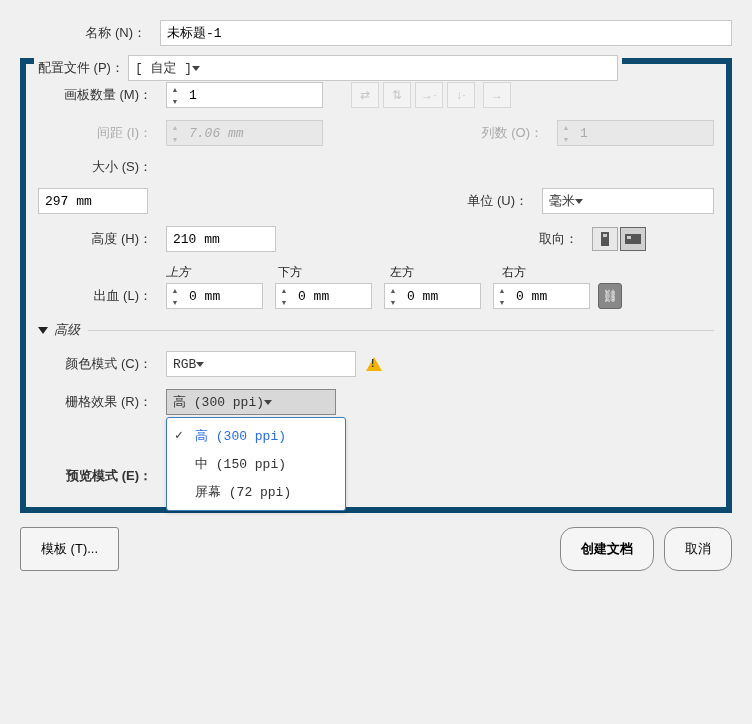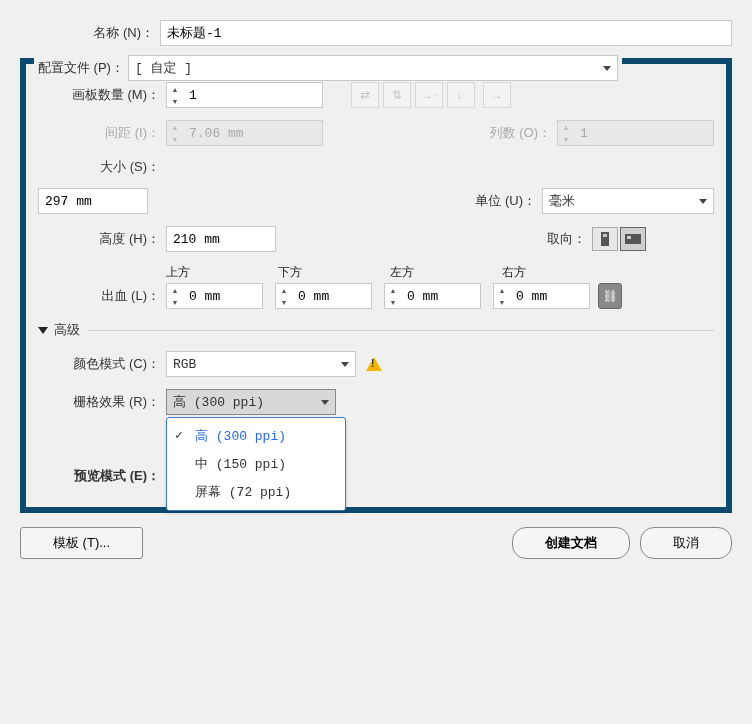--- a/index.html
+++ b/index.html
@@ -15,39 +15,38 @@
   background: #f0f0f0;
   position: relative;
 }
 .row {
   display: flex;
   align-items: center;
   margin-bottom: 12px;
 }
 .label {
   text-align: right;
-  padding-right: 6px;
+  padding-right: 14px;
   white-space: nowrap;
 }
 input[type="text"], .text-input {
   background: #fff;
   border: 1px solid #c8c8c8;
   height: 26px;
   padding: 2px 6px;
   font-family: "Courier New", monospace;
   font-size: 13px;
 }
 .select {
   background: #fff;
   border: 1px solid #c8c8c8;
   height: 26px;
   padding: 12px 6px;
   display: flex;
   align-items: center;
-  justify-content: space-between;
   cursor: pointer;
   font-family: "Courier New", monospace;
 }
 .select.pressed {
   background: #d8d8d8;
   border: 1px solid #888;
 }
 .spinner {
   display: flex;
   align-items: center;
@@ -180,22 +179,22 @@
   left: 8px;
   top: 5px;
   color: #333;
   font-weight: bold;
 }
 .dropdown-item.selected { color: #2a6be0; }
 .btn {
   border: 1px solid #888;
   background: #f5f5f5;
   border-radius: 14px;
-  height: 32px;
-  padding: 0 32px;
+  height: 44px;
+  padding: 0 20px;
   cursor: pointer;
   font-size: 13px;
 }
 .btn.square { border-radius: 3px; }
 .disabled-text { color: #aaa; }
 .col-head { font-size:12px; color:#222; margin-bottom:2px;}
 </style>
 </head>
 <body>
 
@@ -235,21 +234,21 @@
       <div class="icon-btn disabled">→</div>
     </div>
 
     <div class="row">
       <div class="label disabled-text" style="width:128px;">间距 (I)：</div>
       <div class="spinner">
         <div class="spinner-btns disabled">
           <div class="spinner-btn disabled">▲</div>
           <div class="spinner-btn disabled">▼</div>
         </div>
-        <input type="text" class="disabled" style="width: 140px;" disabled="" value="7.06 mm">
+        <input type="text" class="disabled" style="width: 140px; font-style: italic;" disabled="" value="7.06 mm">
       </div>
       <div style="flex:1;"></div>
       <div class="label disabled-text">列数 (O)：</div>
       <div class="spinner">
         <div class="spinner-btns disabled">
           <div class="spinner-btn disabled">▲</div>
           <div class="spinner-btn disabled">▼</div>
         </div>
         <input type="text" class="disabled" style="width: 140px;" disabled="" value="1">
       </div>
@@ -286,21 +285,21 @@
               <rect x="1" y="2" width="16" height="10" fill="#555"></rect>
               <rect x="3" y="4" width="4" height="3" fill="#ccc"></rect>
             </svg>
         </div>
       </div>
       <div style="width:68px;"></div>
     </div>
 
     <div class="row" style="margin-bottom:0;">
       <div style="width:128px;"></div>
-      <div class="col-head" style="width:112px;">上方</div>
+      <div class="col-head" style="width:112px;font-style:italic;">上方</div>
       <div class="col-head" style="width:112px;">下方</div>
       <div class="col-head" style="width:112px;">左方</div>
       <div class="col-head" style="width:112px;">右方</div>
     </div>
 
     <div class="row" style="align-items:flex-start;">
       <div class="label" style="width:128px;padding-top:4px;">出血 (L)：</div>
       <div class="spinner" style="margin-right:12px;">
         <div class="spinner-btns">
             <div class="spinner-btn">▲</div>
@@ -327,21 +326,21 @@
             <div class="spinner-btn">▲</div>
             <div class="spinner-btn">▼</div>
           </div>
         <input type="text" style="width: 80px;" value="0 mm">
       </div>
       <div class="link-btn" style="height:26px;">
         <span>⛓</span>
       </div>
     </div>
 
-    <div class="row" style="margin-top:6px;">
+    <div class="row" style="margin-top:6px;font-style:italic;">
       <span class="disclosure-tri"></span>
       <span>高级</span>
       <div style="flex:1;border-top:1px solid #d0d0d0;margin-left:8px;"></div>
     </div>
 
     <div class="row">
       <div class="label" style="width:128px;">颜色模式 (C)：</div>
       <div class="select" style="width:190px;">
         <span>RGB</span>
         <span class="caret"></span>

